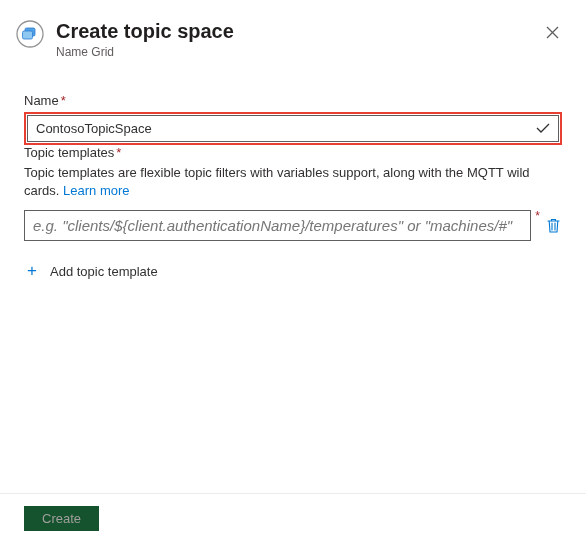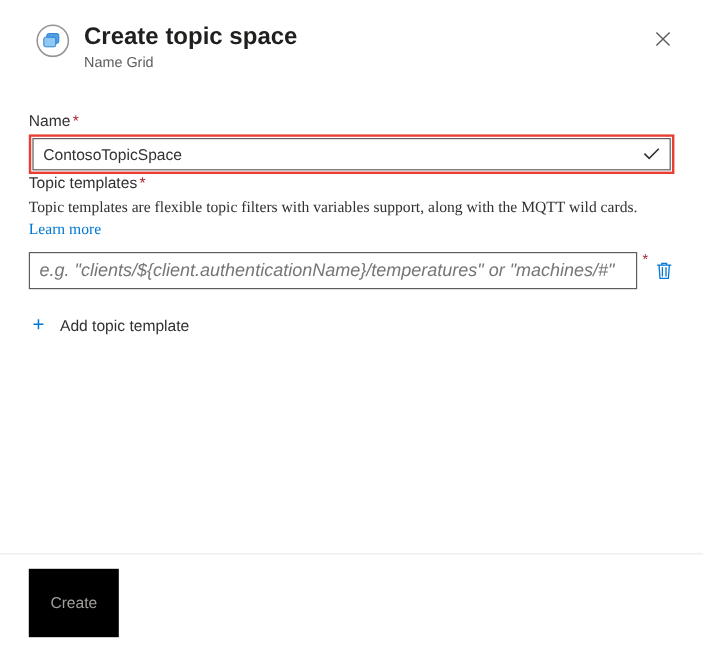--- a/index.html
+++ b/index.html
@@ -8,21 +8,21 @@
       font-size: 13px;
       color: #323130;
       background: #fff;
       width: 586px;
       height: 543px;
       position: relative;
     }
     .header {
       display: flex;
       align-items: flex-start;
-      padding: 18px 22px 8px 30px;
+      padding: 18px 22px 8px 16px;
     }
     .header-icon {
       width: 28px; height: 28px;
       margin-right: 12px;
       flex-shrink: 0;
       margin-top: 2px;
     }
     .header-text { flex: 1; }
     .title {
       font-size: 20px;
@@ -78,21 +78,20 @@
       transform: translateY(-50%);
       color: #323130;
       font-size: 14px;
     }
     .desc {
       font-size: 13px;
       color: #323130;
       line-height: 1.4;
       margin-top: 2px;
       margin-bottom: 10px;
-      font-family: Liberation Serif, serif;
     }
     .learn-more {
       color: #0078d4;
       cursor: pointer;
     }
     .template-row {
       display: flex;
       align-items: center;
       gap: 4px;
       margin-bottom: 16px;
@@ -143,24 +142,24 @@
     }
     .footer {
       position: absolute;
       bottom: 0;
       left: 0;
       right: 0;
       border-top: 1px solid #edebe9;
       padding: 12px 24px;
     }
     .create-btn {
-      background: #000000;
+      background: #14532d;
       border: none;
       color: #a19f9d;
-      padding: 21px 18px;
+      padding: 5px 18px;
       font-size: 13px;
       font-family: inherit;
       cursor: default;
     }
   </style>
 </head>
 <body>
 
 <div class="header">
   <div class="header-icon">

